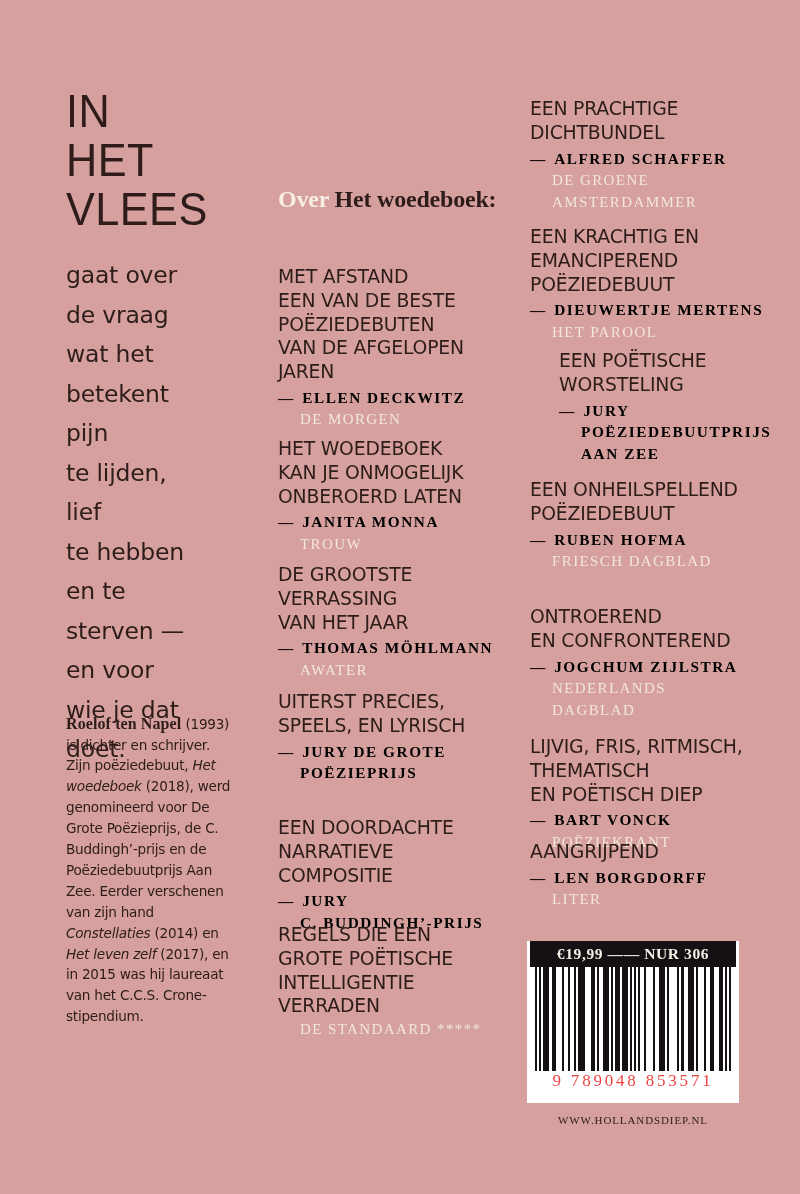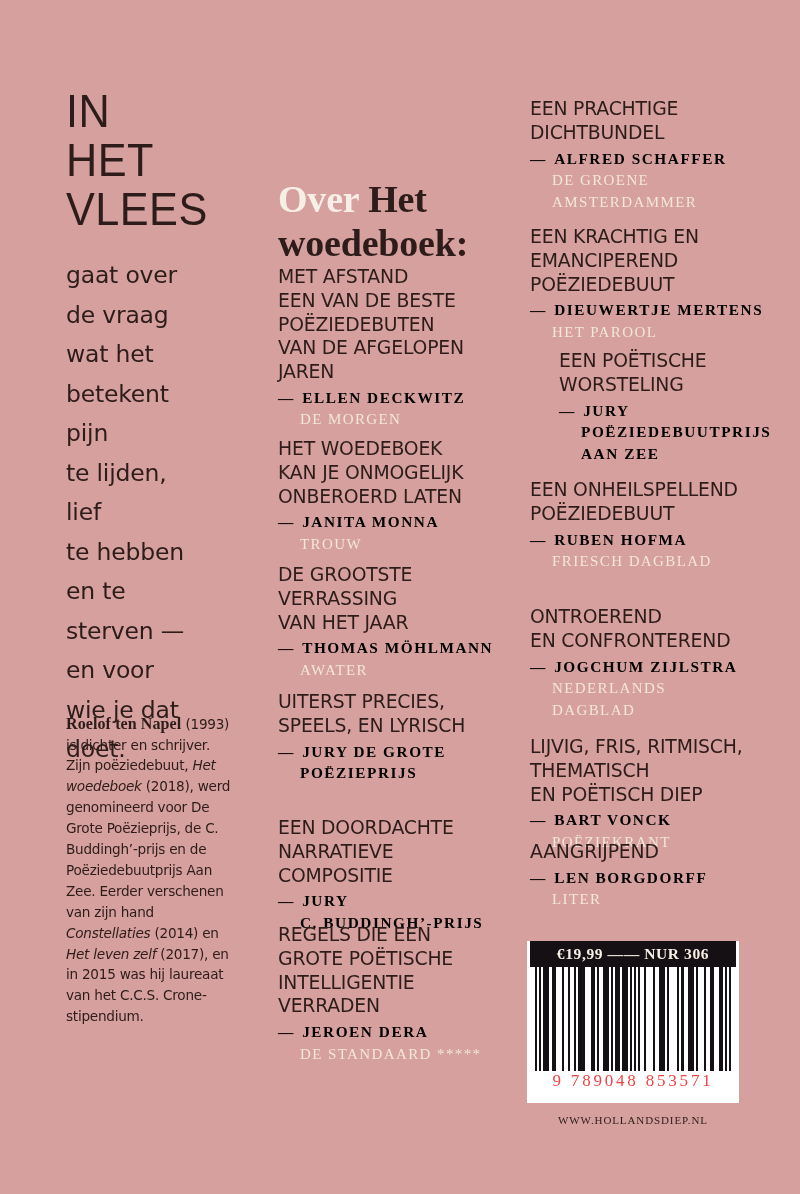--- a/index.html
+++ b/index.html
@@ -134,21 +134,21 @@
   }
 
   
   #over-heading {
     position: absolute;
     top: 177px;
     left: 0;
     width: 240px;
     font-family: "Liberation Serif", serif;
     font-weight: bold;
-    font-size: 38px;
+    font-size: 24px;
     line-height: 44px;
     color: #2d1c1a;
     letter-spacing: -0.2px;
   }
   #over-heading .over-word {
     color: #f7efe6;
     font-weight: bold;
   }
 
   
@@ -288,21 +288,20 @@
           <div class="quote-text">EEN DOORDACHTE
 NARRATIEVE
 COMPOSITIE</div>
           <div class="quote-author"><span class="dash">— </span>JURY<span class="author-indent">C. BUDDINGH’-PRIJS</span></div>
         </div>
         <div class="quote" style="top: 923px;">
           <div class="quote-text">REGELS DIE EEN
 GROTE POËTISCHE
 INTELLIGENTIE
 VERRADEN</div>
-          <div class="quote-author"><span class="dash">— </span>JEROEN DERA</div>
           <div class="quote-source">DE STANDAARD *****</div>
         </div>
       </div>
 
   </div>
 
   <div class="col" id="col-right">
     <div id="right-quotes">
         <div class="quote" style="top: 97px;">
           <div class="quote-text">EEN PRACHTIGE

